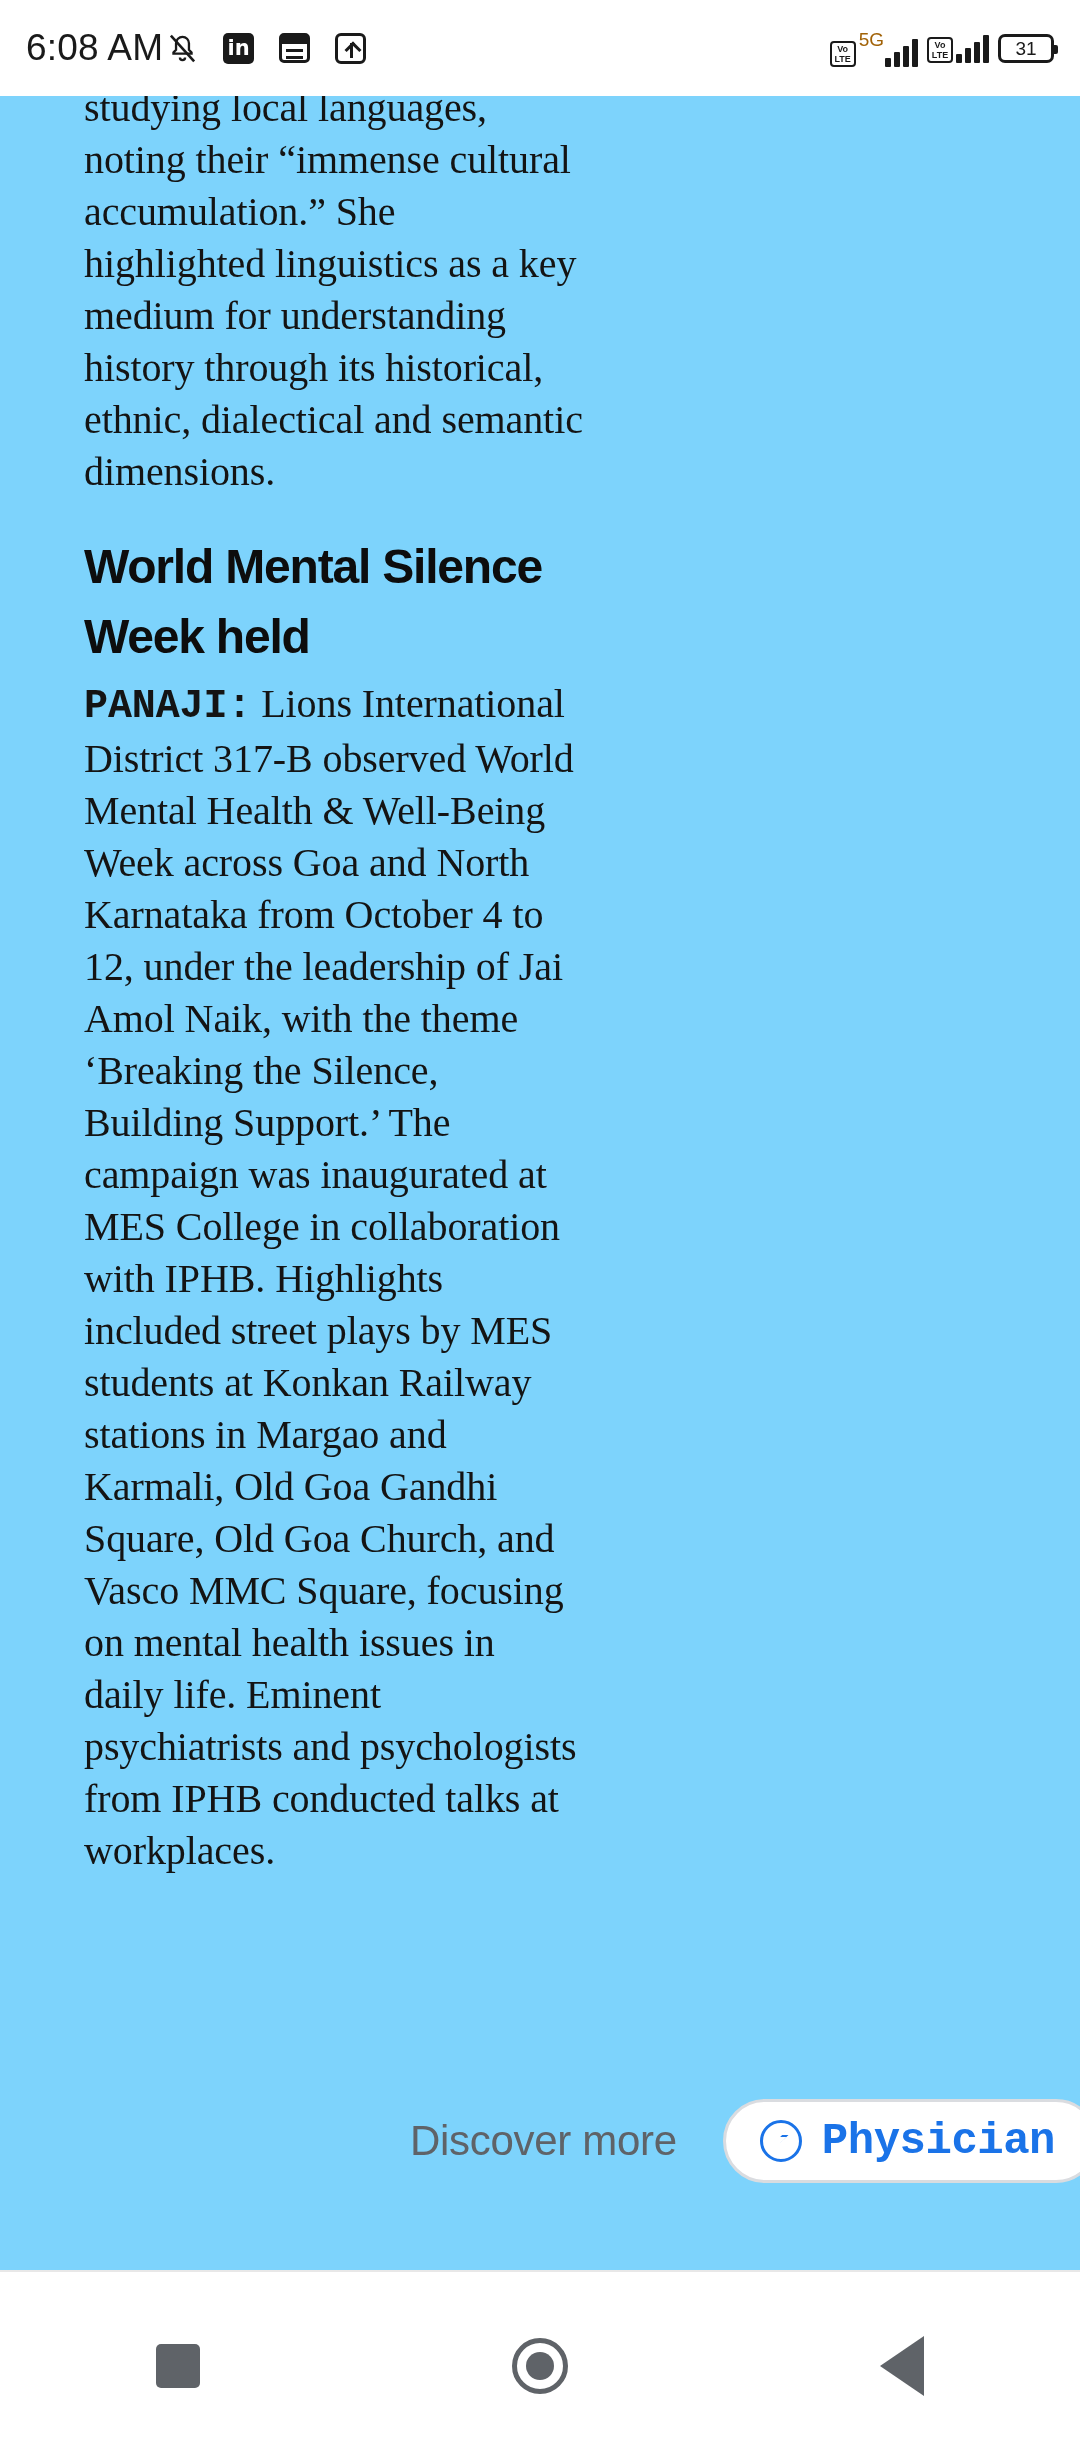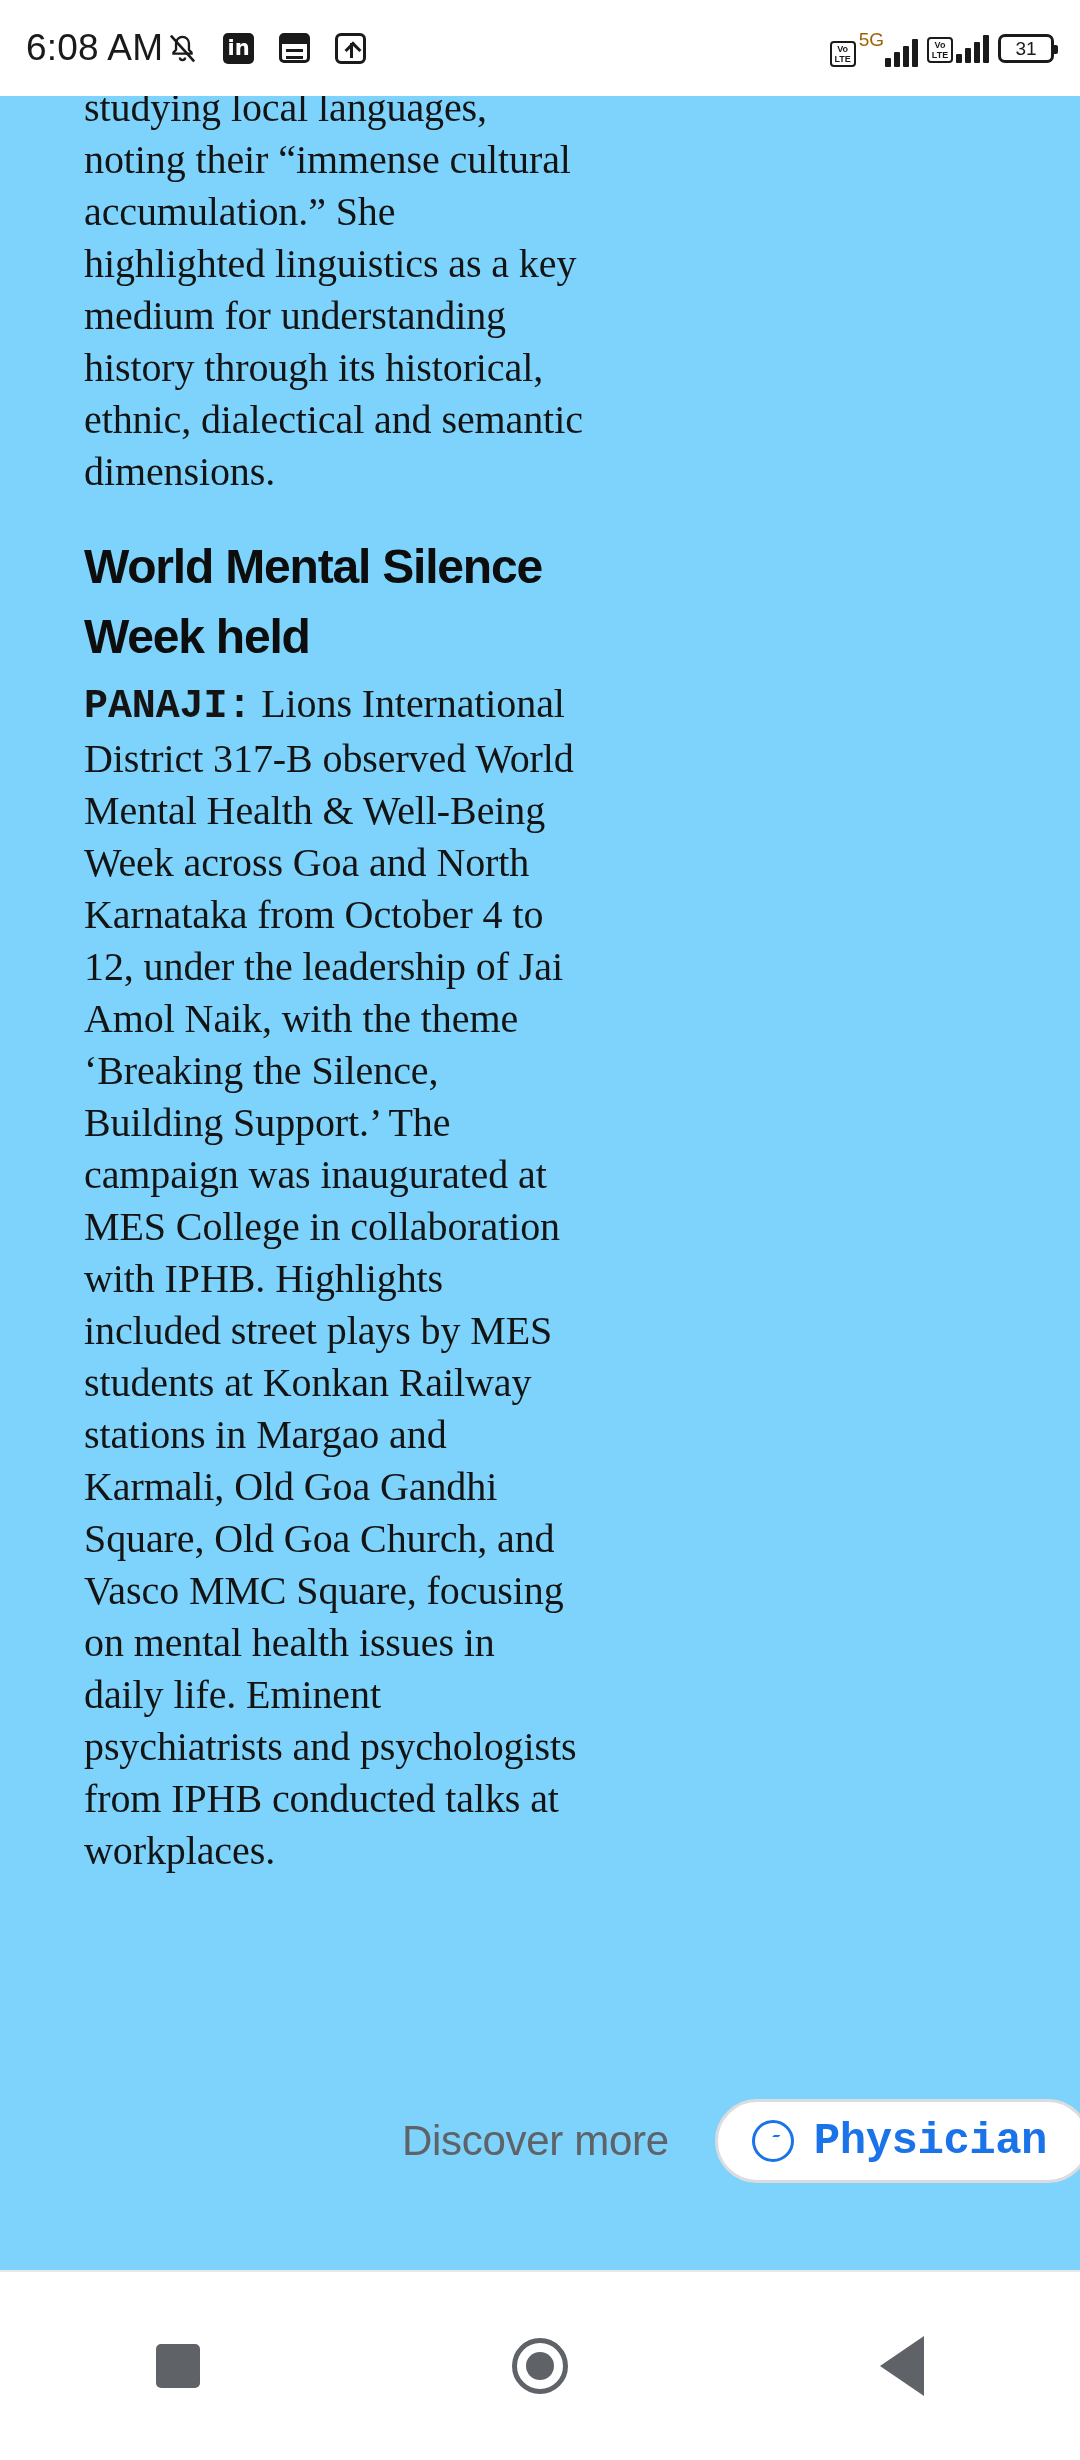--- a/index.html
+++ b/index.html
@@ -217,21 +217,21 @@
   
   .promo {
     position: absolute;
     left: 0;
     top: 1990px;
     width: 1080px;
     height: 110px;
     display: flex;
     align-items: center;
     justify-content: flex-end;
-    padding-right: 16px;
+    padding-right: 8px;
     box-sizing: border-box;
   }
   .promo-text {
     font-family: "Liberation Sans", sans-serif;
     font-size: 42px;
     color: #5f6368;
     margin-right: 46px;
     letter-spacing: -0.3px;
   }
   .promo-chip {

